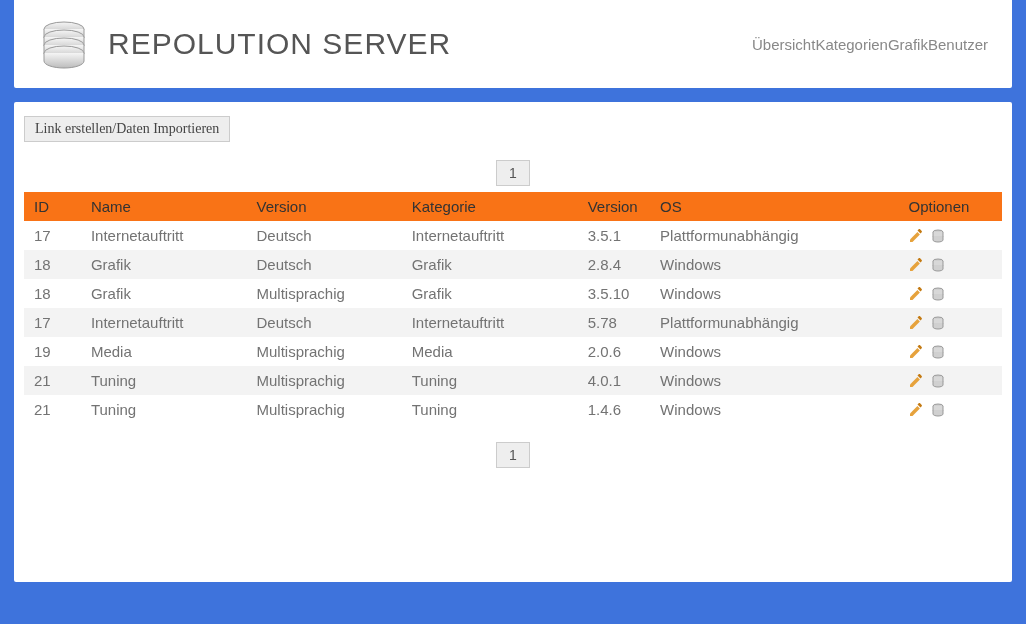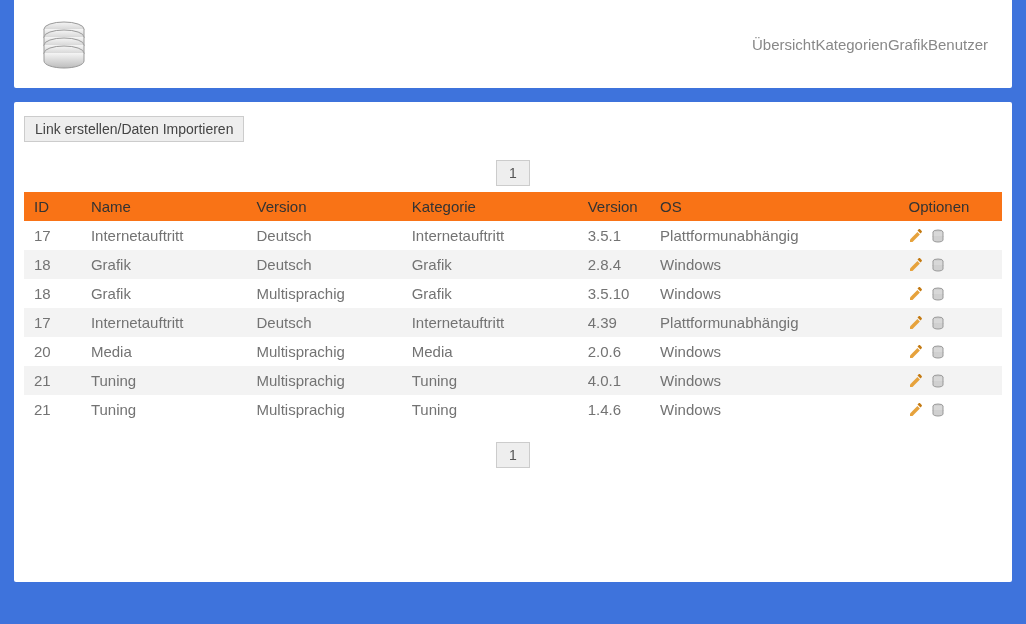--- a/index.html
+++ b/index.html
@@ -52,21 +52,21 @@
     border-radius: 2px;
   }
   .btn-create {
     display: inline-block;
     background: #eee;
     border: 1px solid #ccc;
     color: #444;
     font-size: 14px;
     padding: 4px 10px;
     cursor: pointer;
-    font-family: Liberation Sans, sans-serif;
+    font-family: Liberation Serif, serif;
     font-weight: 300;
   }
   .pager {
     text-align: center;
     margin: 18px 0 6px 0;
   }
   .pager-btn {
     display: inline-block;
     background: #eee;
     border: 1px solid #ccc;
@@ -123,20 +123,21 @@
         <ellipse cx="26" cy="11" rx="20" ry="7" fill="url(#g1)" stroke="#999"></ellipse>
         <path d="M6 11v8c0 3.9 9 7 20 7s20-3.1 20-7v-8" fill="url(#g1)" stroke="#999"></path>
         <ellipse cx="26" cy="19" rx="20" ry="7" fill="url(#g1)" stroke="#999"></ellipse>
         <path d="M6 19v8c0 3.9 9 7 20 7s20-3.1 20-7v-8" fill="url(#g1)" stroke="#999"></path>
         <ellipse cx="26" cy="27" rx="20" ry="7" fill="url(#g1)" stroke="#999"></ellipse>
         <path d="M6 27v8c0 3.9 9 7 20 7s20-3.1 20-7v-8" fill="url(#g1)" stroke="#999"></path>
         <ellipse cx="26" cy="35" rx="20" ry="7" fill="url(#g1)" stroke="#999"></ellipse>
         <path d="M6 35v8c0 3.9 9 7 20 7s20-3.1 20-7v-8" fill="url(#g1)" stroke="#999"></path>
       </svg>
     </span>
+    <span class="brand-title">REPOLUTiON SERVER</span>
   </div>
   <nav class="nav">
     <a>Übersicht</a>
     <a>Kategorien</a>
     <a>Grafik</a>
     <a>Benutzer</a>
   </nav>
 </div>
 
 <div class="content">
@@ -232,42 +233,42 @@
                 </svg>
               </span>
             </div>
           </td>
         </tr>
         <tr>
           <td>17</td>
           <td>Internetauftritt</td>
           <td>Deutsch</td>
           <td>Internetauftritt</td>
-          <td>4.39</td>
+          <td>5.78</td>
           <td>Plattformunabhängig</td>
           <td>
             <div class="opt-icons">
               <span class="icon-btn">
                 <svg class="sm" viewBox="0 0 16 16">
                   <path d="M2 11.5V14h2.5l7.4-7.4-2.5-2.5L2 11.5z" fill="#e6a23c"></path>
                   <path d="M13.7 4.3c.4-.4.4-1 0-1.4l-1.6-1.6c-.4-.4-1-.4-1.4 0l-1.2 1.2 3 3 1.2-1.2z" fill="#c47a12"></path>
                 </svg>
               </span>
               <span class="icon-btn">
                 <svg class="sm" viewBox="0 0 16 16">
                   <ellipse cx="8" cy="4" rx="5" ry="2" fill="#d0d0d0" stroke="#999"></ellipse>
                   <path d="M3 4v4c0 1.1 2.2 2 5 2s5-.9 5-2V4" fill="#d8d8d8" stroke="#999"></path>
                   <path d="M3 8v4c0 1.1 2.2 2 5 2s5-.9 5-2V8" fill="#d0d0d0" stroke="#999"></path>
                 </svg>
               </span>
             </div>
           </td>
         </tr>
         <tr>
-          <td>20</td>
+          <td>19</td>
           <td>Media</td>
           <td>Multisprachig</td>
           <td>Media</td>
           <td>2.0.6</td>
           <td>Windows</td>
           <td>
             <div class="opt-icons">
               <span class="icon-btn">
                 <svg class="sm" viewBox="0 0 16 16">
                   <path d="M2 11.5V14h2.5l7.4-7.4-2.5-2.5L2 11.5z" fill="#e6a23c"></path>

